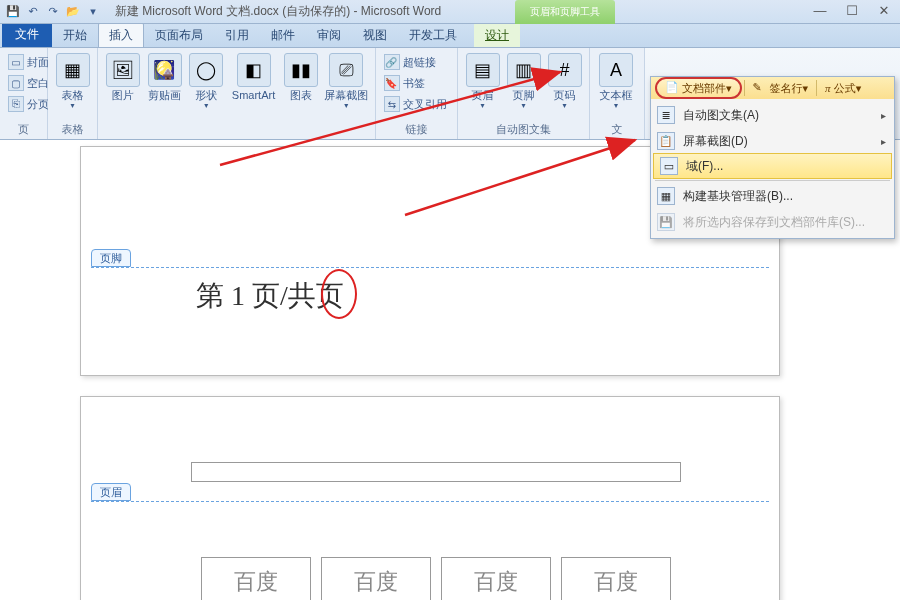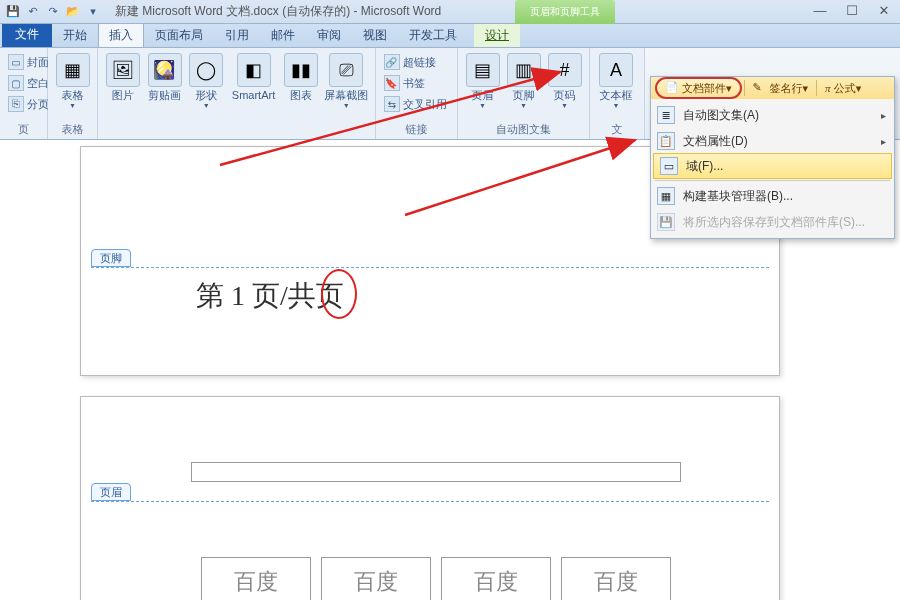--- a/index.html
+++ b/index.html
@@ -225,21 +225,21 @@
     <div class="dd-head-btn"><span style="font-family:serif;font-style:italic">π</span>&nbsp;<span>公式</span> ▾</div>
   </div>
   <div class="dd-list">
     <div class="dd-item">
         <span class="ic">≣</span>
         <span>自动图文集(A)</span>
         <span class="arrow">▸</span>
       </div>
     <div class="dd-item">
         <span class="ic">📋</span>
-        <span>文档属性(D)</span>
+        <span>屏幕截图(D)</span>
         <span class="arrow">▸</span>
       </div>
     <div class="dd-item hl">
         <span class="ic">▭</span>
         <span>域(F)...</span>
       </div>
     <div style="height:1px;background:#ccc;margin:2px 4px"></div>
     <div class="dd-item">
         <span class="ic">▦</span>
         <span>构建基块管理器(B)...</span>

